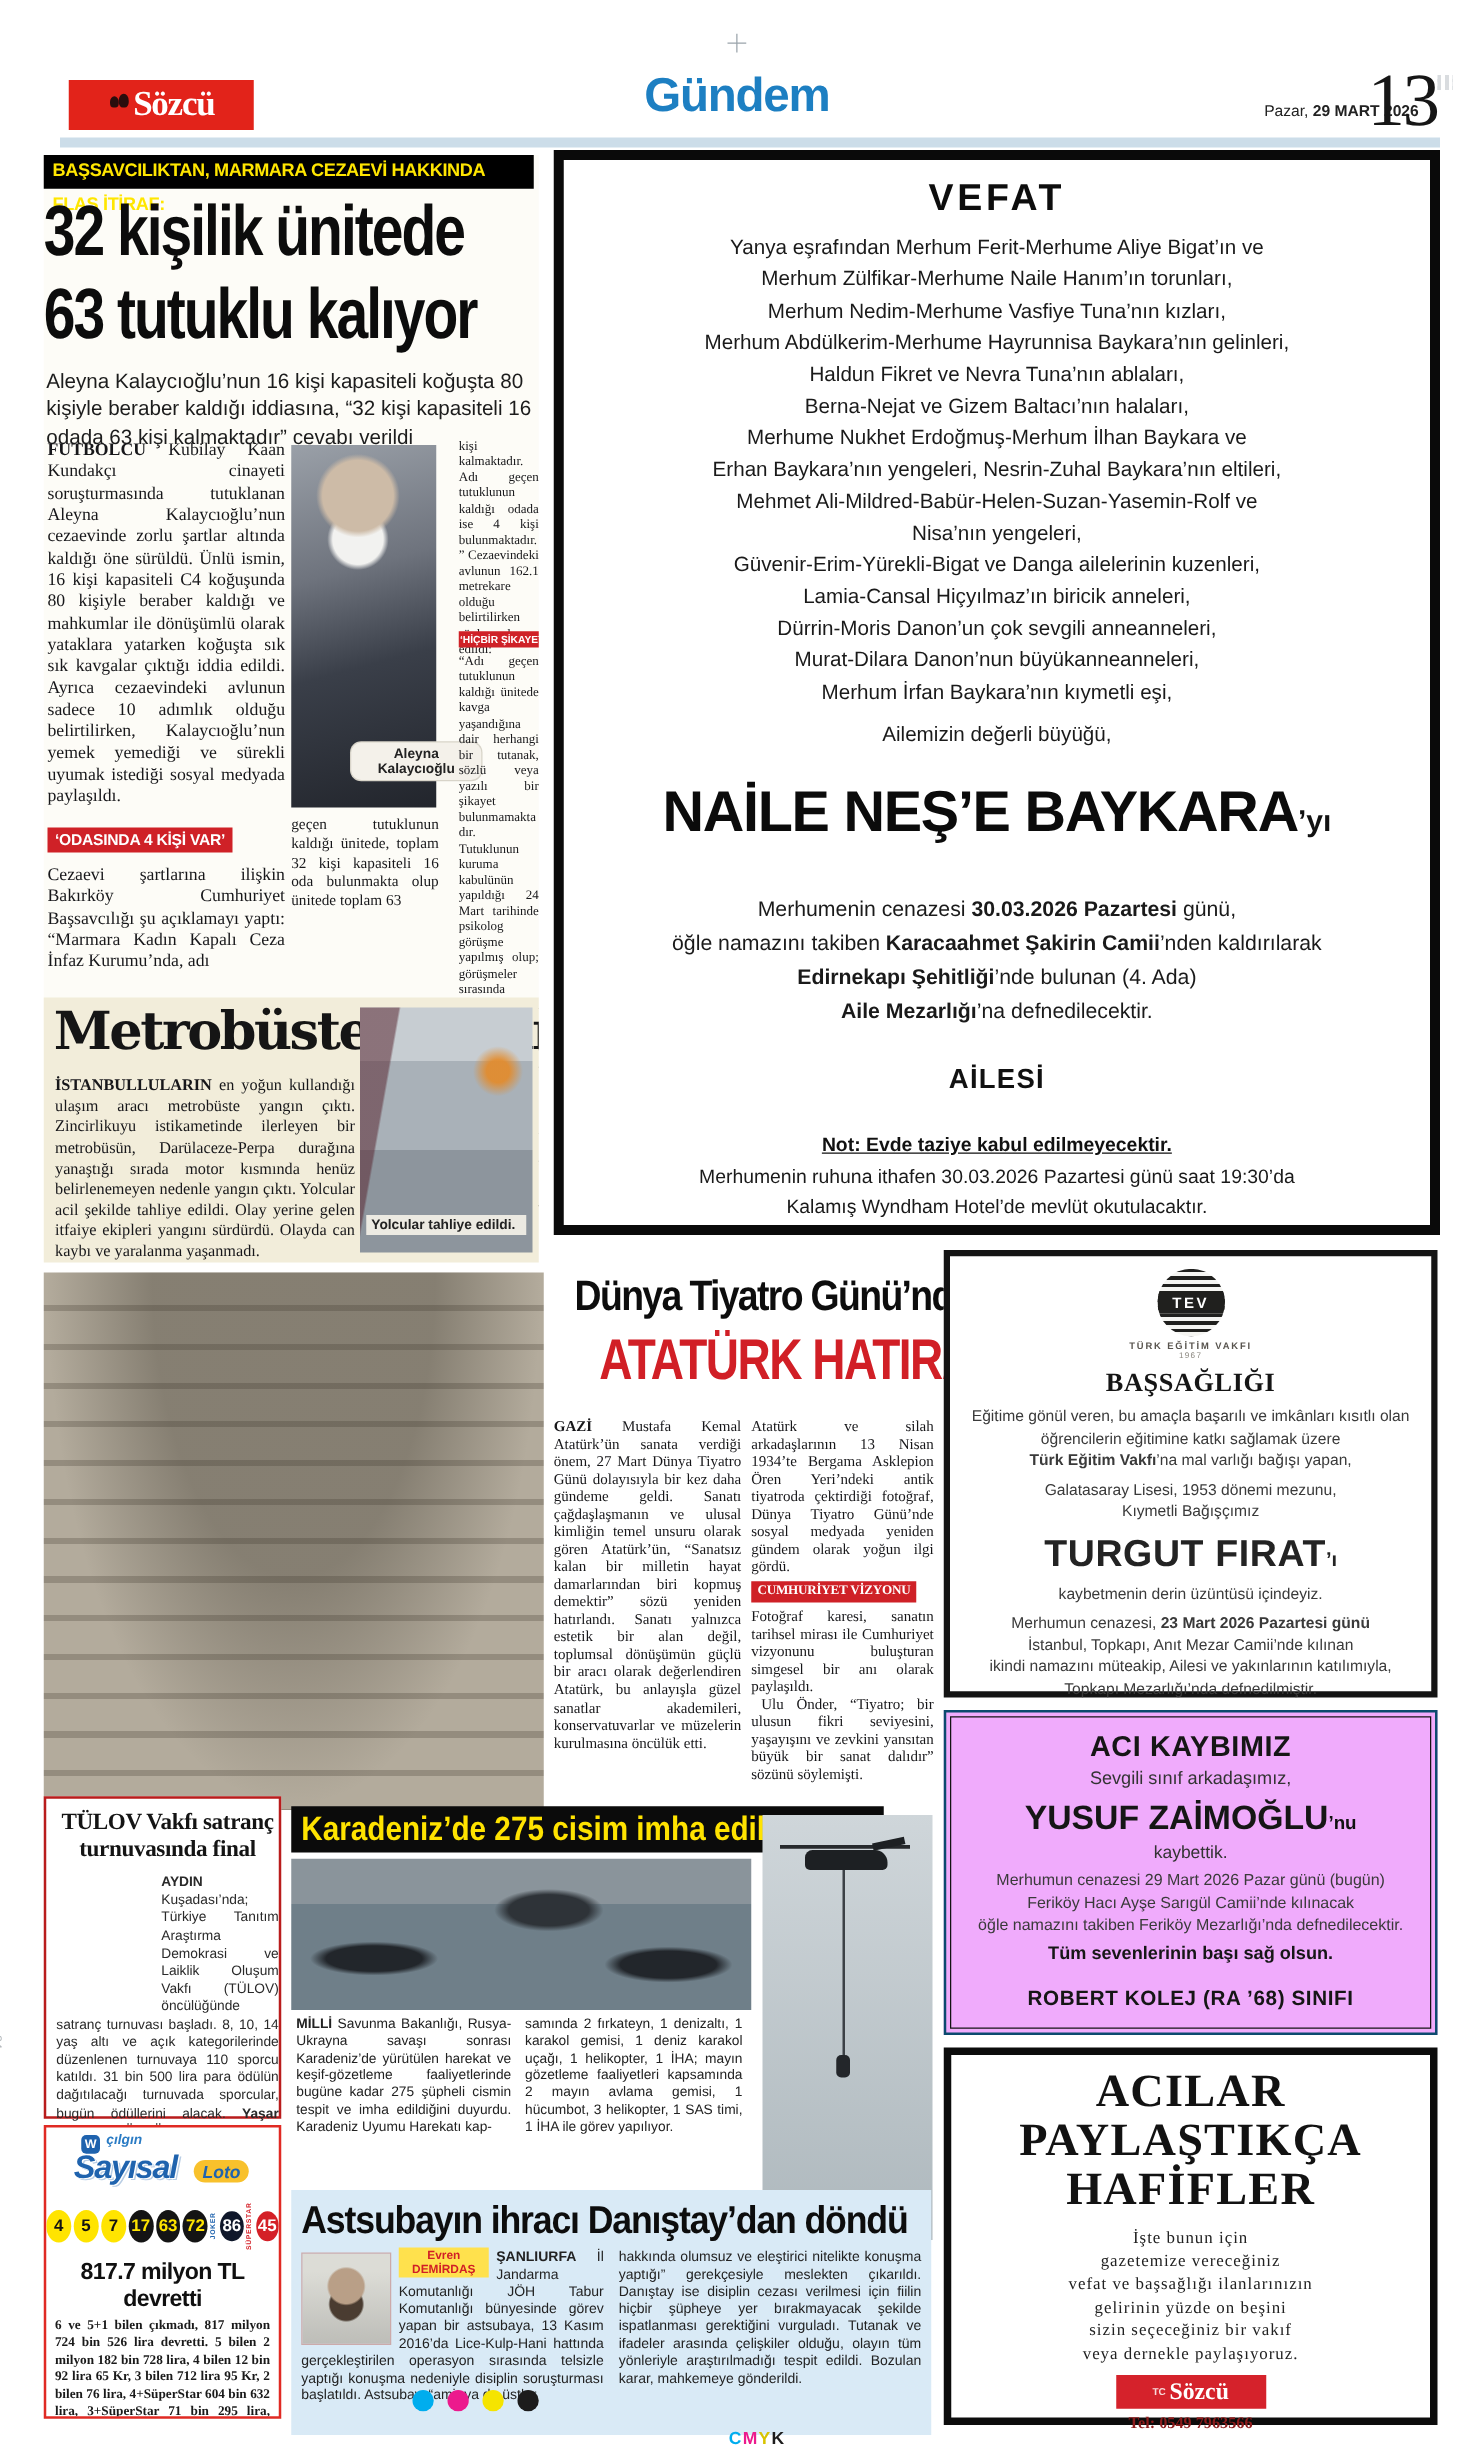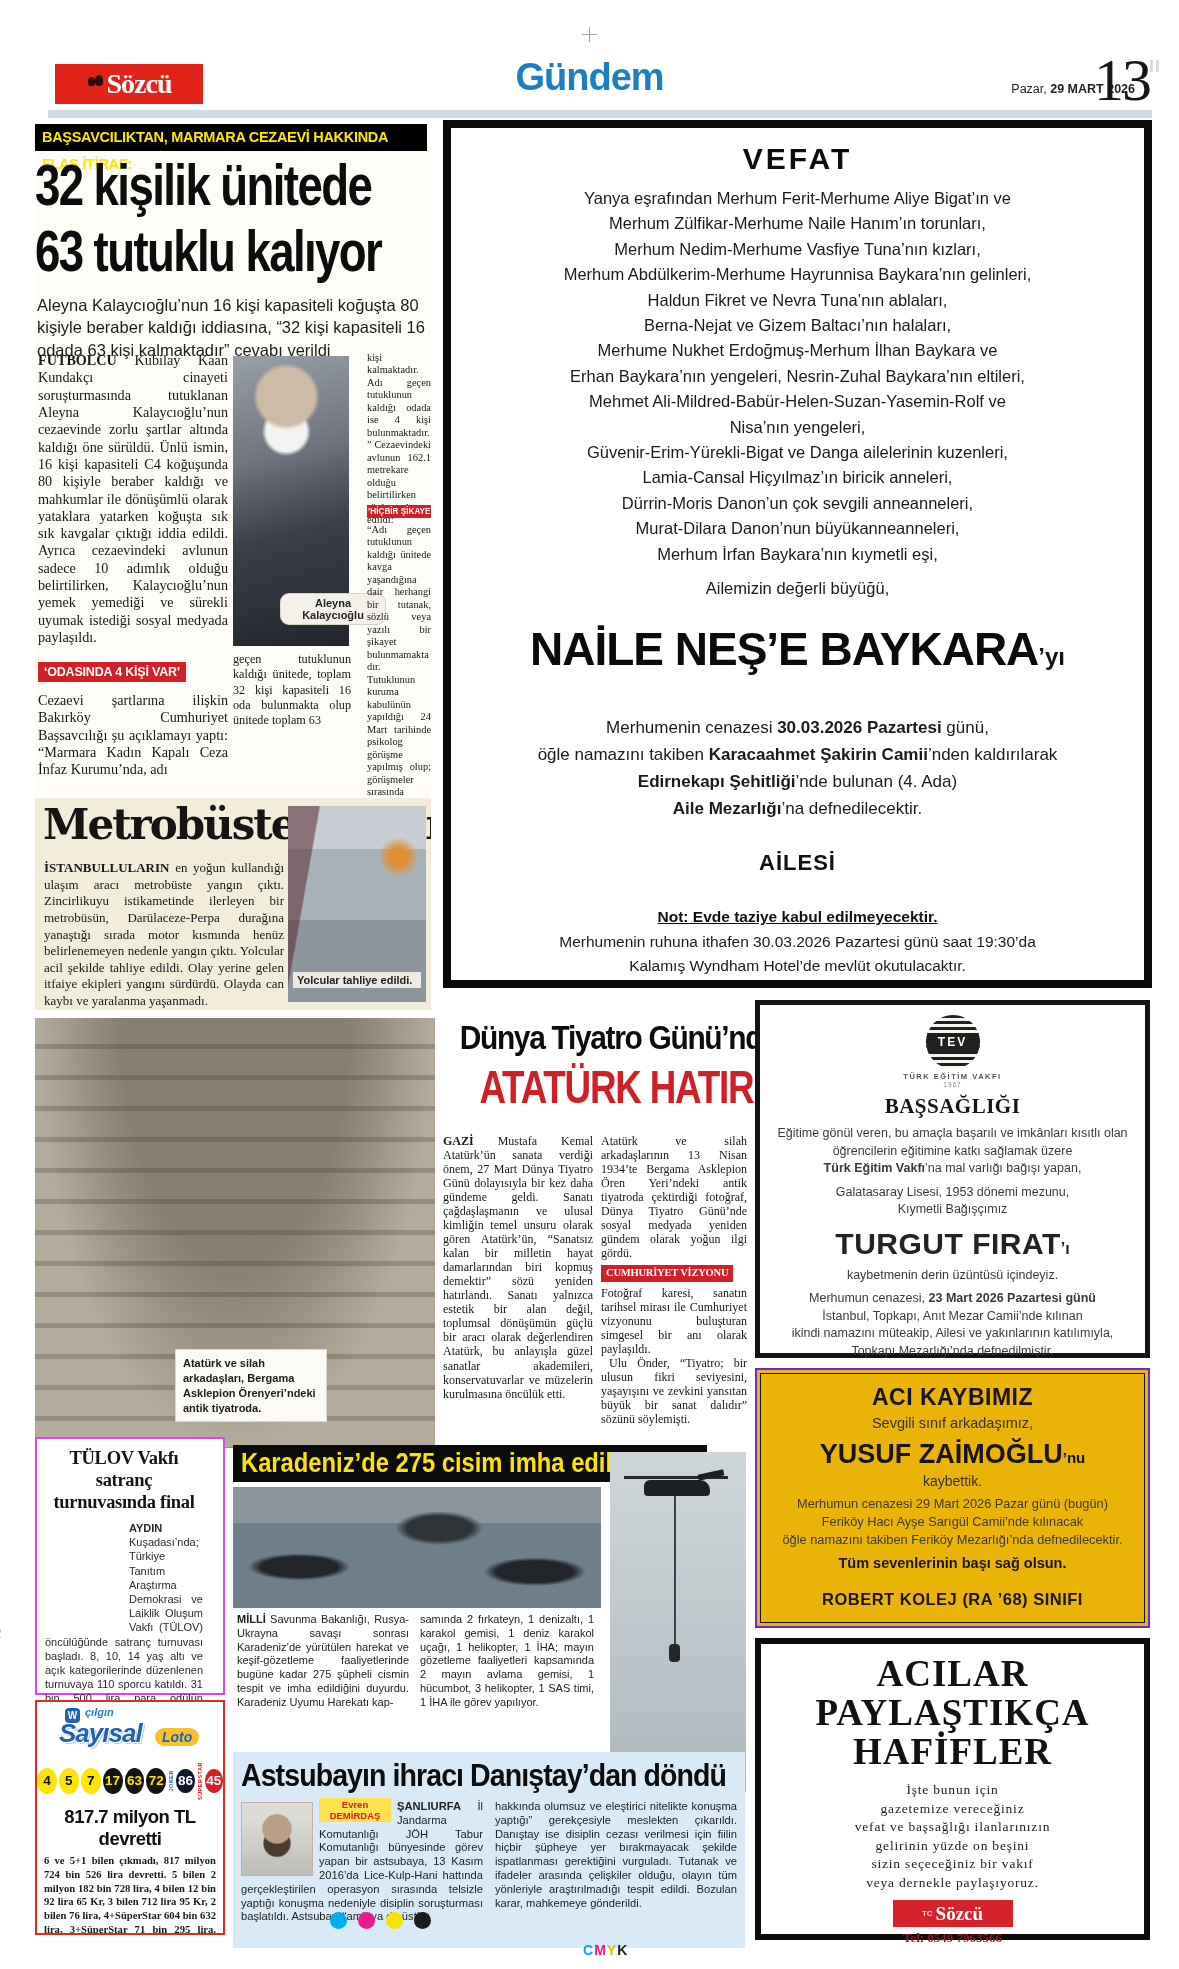--- a/index.html
+++ b/index.html
@@ -99,21 +99,21 @@
   .tev-org { margin-top:3px; font-size:7.5px; letter-spacing:1.5px; color:#58544e; font-weight:bold; }
   .tev-year { font-size:6.5px; letter-spacing:1px; color:#8a867e; }
   .tev-title { margin-top:6px; font-family:"Liberation Serif",serif; font-weight:bold; font-size:21px; letter-spacing:.5px; color:#151515; }
   .tev-p { margin-top:6px; font-size:12.5px; line-height:17.5px; color:#3a3a3a; }
   .tev-name-row { margin-top:8px; }
   .tev-name { font-size:30px; font-weight:bold; letter-spacing:.5px; color:#232323; }
   .tev-name-suffix { font-size:16px; font-weight:bold; color:#232323; }
   .tev-sign { margin-top:8px; font-family:"Liberation Serif",serif; font-weight:bold; font-size:17px; letter-spacing:1px; color:#151515; }
 
   
-  .aci-box { left:755px; top:1368px; width:395px; height:260px; border:2px solid #6d28d9; background:#eab308; padding:3px; }
+  .aci-box { left:755px; top:1368px; width:395px; height:260px; border:2px solid #0c4a6e; background:#f0abfc; padding:3px; }
   .aci-inner { border:1px solid #141414; height:100%; text-align:center; padding-top:10px; }
   .aci-title { font-size:23px; font-weight:bold; letter-spacing:.5px; color:#161616; }
   .aci-sub { margin-top:4px; font-size:14.5px; color:#333; }
   .aci-name-row { margin-top:8px; }
   .aci-name { font-size:27px; font-weight:bold; color:#161616; }
   .aci-name-suffix { font-size:15px; font-weight:bold; }
   .aci-loss { margin-top:3px; font-size:14px; color:#333; }
   .aci-body { margin-top:6px; font-size:12.8px; line-height:18px; color:#3a3a3a; }
   .aci-wish { margin-top:6px; font-size:14.5px; font-weight:bold; color:#161616; }
   .aci-sign { margin-top:19px; font-size:16.5px; font-weight:bold; letter-spacing:.5px; color:#161616; }
@@ -121,21 +121,21 @@
   
   .acilar-box { left:755px; top:1638px; width:395px; height:302px; border:6px solid #0c0c0c; background:#fff; text-align:center; padding-top:10px; }
   .acilar-head { font-family:"Liberation Serif",serif; font-weight:bold; font-size:37px; line-height:39px; letter-spacing:1px; color:#121212; }
   .acilar-body { margin-top:10px; font-family:"Liberation Serif",serif; font-size:13.5px; line-height:18.5px; letter-spacing:.8px; color:#222; }
   .acilar-logo { margin:8px auto 0 auto; width:120px; height:27px; background:#d5222b; color:#fff; display:flex; align-items:center; justify-content:center; gap:3px; }
   .acilar-logo .wordmark { font-family:"Liberation Serif",serif; font-weight:bold; font-size:19px; }
   .acilar-logo .tc { font-size:8px; font-weight:bold; color:#f7d9d9; }
   .acilar-tel { margin-top:3px; font-family:"Liberation Serif",serif; font-weight:bold; font-size:13px; color:#8d1c1c; }
 
   
-  .tulov-box { left:35px; top:1437px; width:190px; height:258px; border:2px solid #d946ef; background:#fff; padding:8px 20px 0 8px; }
+  .tulov-box { left:35px; top:1437px; width:190px; height:258px; border:2px solid #b91c1c; background:#fff; padding:8px 0 0 8px; }
   .tulov-title { text-align:center; font-family:"Liberation Serif",serif; font-weight:bold; font-size:18.5px; line-height:22px; letter-spacing:-0.3px; color:#141414; }
   .tulov-body { margin-top:8px; font-size:11px; line-height:14.2px; color:#2a2a2a; text-align:justify; }
   .photo-chess { float:left; width:78px; height:104px; margin:2px 6px 2px 0;
      background:
        linear-gradient(180deg, rgba(0,0,0,0) 0 42%, #a5real 0),
        linear-gradient(180deg, rgba(0,0,0,0) 0 45%, #a89a85 45% 100%),
        repeating-linear-gradient(90deg,#68809c 0 10px,#d7dde3 10px 17px); }
 
   
   .loto-box { left:35px; top:1700px; width:190px; height:235px; border:2px solid #e02a23; background:#fff; text-align:center; overflow:hidden; }
@@ -262,21 +262,20 @@
   </div>
 
   <div class="abs metrobus-block">
     <div class="metrobus-title">Metrobüste yangın</div>
     <p class="metrobus-body just"><span class="b">İSTANBULLULARIN</span><span> en yoğun kullandığı ulaşım aracı metrobüste yangın çıktı. Zincirlikuyu istikametinde ilerleyen bir metrobüsün, Darülaceze-Perpa durağına yanaştığı sırada motor kısmında henüz belirlenemeyen nedenle yangın çıktı. Yolcular acil şekilde tahliye edildi. Olay yerine gelen itfaiye ekipleri yangını sürdürdü. Olayda can kaybı ve yaralanma yaşanmadı.</span></p>
     <div class="photo-metrobus"></div>
     <div class="metrobus-caption">Yolcular tahliye edildi.</div>
   </div>
 
   <div class="abs photo-ataturk"></div>
-  <div class="abs ataturk-caption">Atatürk ve silah arkadaşları, Bergama Asklepion Örenyeri’ndeki antik tiyatroda.</div>
   <div class="abs ataturk-h1"><span class="cond c">Dünya Tiyatro Günü’nde</span></div>
   <div class="abs ataturk-h2"><span class="cond c">ATATÜRK HATIRASI</span></div>
   <p class="abs ataturk-col1 just"><span class="b">GAZİ</span><span> Mustafa Kemal Atatürk’ün sanata verdiği önem, 27 Mart Dünya Tiyatro Günü dolayısıyla bir kez daha gündeme geldi. Sanatı çağdaşlaşmanın ve ulusal kimliğin temel unsuru olarak gören Atatürk’ün, “Sanatsız kalan bir milletin hayat damarlarından biri kopmuş demektir” sözü yeniden hatırlandı. Sanatı yalnızca estetik bir alan değil, toplumsal dönüşümün güçlü bir aracı olarak değerlendiren Atatürk, bu anlayışla güzel sanatlar akademileri, konservatuvarlar ve müzelerin kurulmasına öncülük etti.</span></p>
   <div class="abs ataturk-col2">
     <p class="just">Atatürk ve silah arkadaşlarının 13 Nisan 1934’te Bergama Asklepion Ören Yeri’ndeki antik tiyatroda çektirdiği fotoğraf, Dünya Tiyatro Günü’nde sosyal medyada yeniden gündem olarak yoğun ilgi gördü.</p>
     <span class="red-label ataturk-label">CUMHURİYET VİZYONU</span>
     <p class="just">Fotoğraf karesi, sanatın tarihsel mirası ile Cumhuriyet vizyonunu buluşturan simgesel bir anı olarak paylaşıldı.</p>
     <p class="just">Ulu Önder, “Tiyatro; bir ulusun fikri seviyesini, yaşayışını ve zevkini yansıtan büyük bir sanat dalıdır” sözünü söylemişti.</p>
   </div>
 

